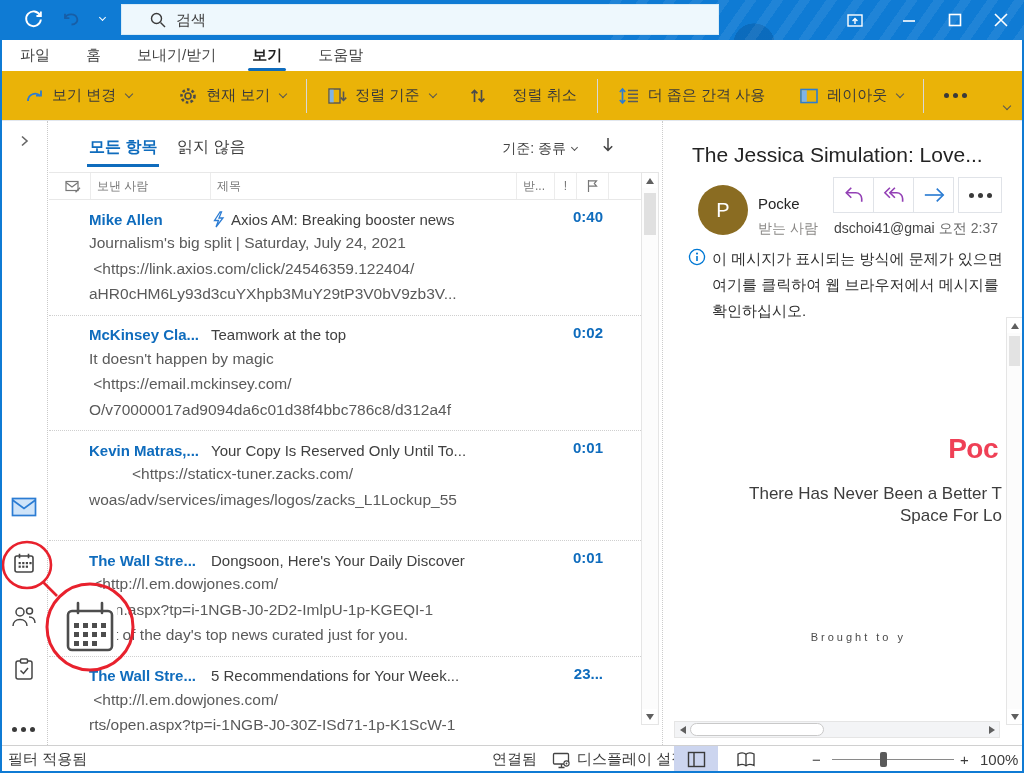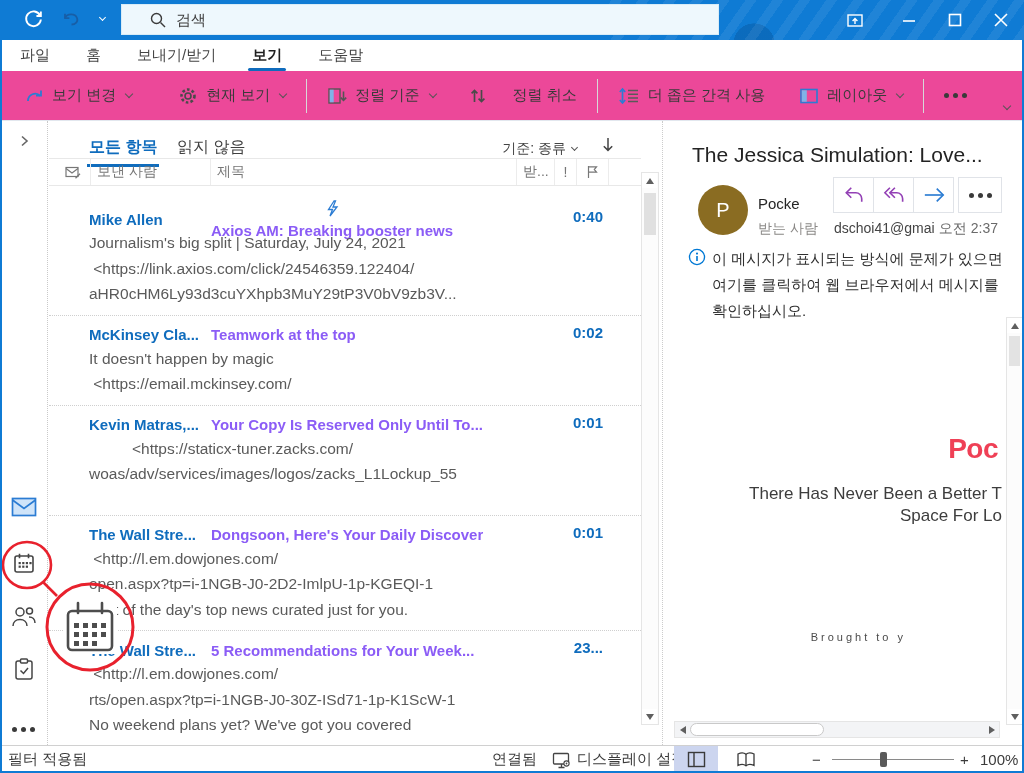--- a/index.html
+++ b/index.html
@@ -20,21 +20,21 @@
   .searchbox input::placeholder { color:#3b3b3b; opacity:1; }
   .winbtns { position:absolute; right:0; top:0; height:40px; display:flex; align-items:center; }
   .winbtn { width:46px; height:40px; display:flex; align-items:center; justify-content:center; }
 
   
   .ribbon-tabs { position:absolute; left:0; top:40px; width:1024px; height:31px; background:#fff;
      display:flex; align-items:center; gap:36px; padding-left:20px; }
   .rtab { font-size:15px; color:#444; position:relative; cursor:default; }
   .rtab.active { color:#1f1f1f; font-weight:700; }
   .rtab.active::after { content:""; position:absolute; left:-4px; right:-4px; bottom:-6px; height:3px; background:#0f6cbd; border-radius:2px; }
-  .ribbon-cmds { position:absolute; left:0; top:71px; width:1024px; height:50px; background:#ec4899;
+  .ribbon-cmds { position:absolute; left:0; top:71px; width:1024px; height:50px; background:#eab308;
      border-bottom:1px solid #e2e7ee; display:flex; align-items:center; padding-left:14px; }
   .rbtn { display:flex; align-items:center; gap:8px; font-size:15px; color:#3a3a3a; padding:6px 10px; white-space:nowrap; }
   .rsep { width:1px; height:34px; background:#d8d8d8; margin:0 10px; }
   .chev { display:inline-block; width:6px; height:6px; border-right:1.5px solid #555; border-bottom:1.5px solid #555;
      transform:rotate(45deg); margin-left:2px; margin-bottom:3px; }
   .chev.white { border-color:#fff; }
   .dots3 { width:5px; height:5px; border-radius:50%; background:#3a3a3a; box-shadow:9px 0 0 #3a3a3a, 18px 0 0 #3a3a3a; margin-right:20px; }
   .ribbon-collapse { position:absolute; right:14px; bottom:4px; }
 
   
@@ -45,29 +45,29 @@
   .splitter { position:absolute; left:662px; top:0; width:4px; height:624px; border-left:1px dotted #cccccc; }
   .readingpane { position:absolute; left:666px; top:0; width:358px; height:624px; background:#fff; }
 
   
   .list-tabs { position:absolute; left:0; top:0; width:592px; height:51px; }
   .ltab-all { position:absolute; left:40px; top:16px; font-size:16px; font-weight:700; color:#0f6cbd; }
   .ltab-all::after { content:""; position:absolute; left:-2px; right:-2px; bottom:-9px; height:3px; background:#0f6cbd; }
   .ltab-unread { position:absolute; left:128px; top:16px; font-size:16px; color:#3f3f3f; }
   .lsort { position:absolute; right:64px; top:19px; font-size:14px; color:#444; }
   .lsort-arrow { position:absolute; right:26px; top:16px; }
-  .list-header { position:absolute; left:0; top:37px; width:592px; height:28px; border-top:1px solid #e8e8e8;
-     border-bottom:1px solid #e8e8e8; display:flex; font-size:14px; color:#767676; }
+  .list-header { position:absolute; left:0; top:51px; width:592px; height:28px; border-top:1px solid #e8e8e8;
+     border-bottom:1px solid #e8e8e8; display:flex; font-size:12px; color:#767676; }
   .lh-cell { display:flex; align-items:center; padding-left:6px; border-right:1px solid #ececec; height:100%; }
   .email-list { position:absolute; left:0; top:79px; width:592px; height:545px; overflow:hidden; }
   .email-item { position:relative; padding:8px 18px 8px 40px; border-bottom:1px dotted #cfcfcf; }
   .email-item.pad-extra { padding-bottom:28px; }
   .etop { display:flex; align-items:center; height:22px; }
   .esender { width:122px; flex:none; font-size:15px; font-weight:700; color:#0f6cbd; white-space:nowrap; overflow:hidden; }
-  .esubj { font-size:15px; font-weight:700; color:#8b5cf6; white-space:nowrap; overflow:hidden; margin-right:58px; display:flex; align-items:center; gap:5px;flex-direction:column; }
+  .esubj { font-size:15px; font-weight:400; color:#404040; white-space:nowrap; overflow:hidden; margin-right:58px; display:flex; align-items:center; gap:5px; }
   .etime { position:absolute; right:38px; top:8px; font-size:15px; font-weight:700; color:#0f6cbd; }
   .eline { font-size:15.5px; line-height:25.5px; color:#5a5a5a; white-space:pre; overflow:hidden; }
 
   
   .sb { position:absolute; background:#fcfcfc; border:1px solid #e5e5e5; }
   .sb-btn { position:absolute; width:15px; height:15px; background:#fff; display:flex; align-items:center; justify-content:center; }
   .tri-up { width:0; height:0; border-left:4px solid transparent; border-right:4px solid transparent; border-bottom:6px solid #5f6f5f; }
   .tri-dn { width:0; height:0; border-left:4px solid transparent; border-right:4px solid transparent; border-top:6px solid #5f6f5f; }
   .tri-lf { width:0; height:0; border-top:4px solid transparent; border-bottom:4px solid transparent; border-right:6px solid #5f6f5f; }
   .tri-rt { width:0; height:0; border-top:4px solid transparent; border-bottom:4px solid transparent; border-left:6px solid #5f6f5f; }
@@ -334,20 +334,21 @@
         <div class="email-item">
           <div class="etop">
             <span class="esender">McKinsey Cla...</span>
             <span class="esubj">
                 <span>Teamwork at the top</span>
               </span>
           </div>
           <span class="etime">0:02</span>
           <div class="eline">It doesn't happen by magic</div>
           <div class="eline"> &lt;https://email.mckinsey.com/</div>
+          <div class="eline">O/v70000017ad9094da6c01d38f4bbc786c8/d312a4f</div>
         </div>
 
         <div class="email-item pad-extra">
           <div class="etop">
             <span class="esender">Kevin Matras,...</span>
             <span class="esubj">
                 <span>Your Copy Is Reserved Only Until To...</span>
               </span>
           </div>
           <span class="etime">0:01</span>

